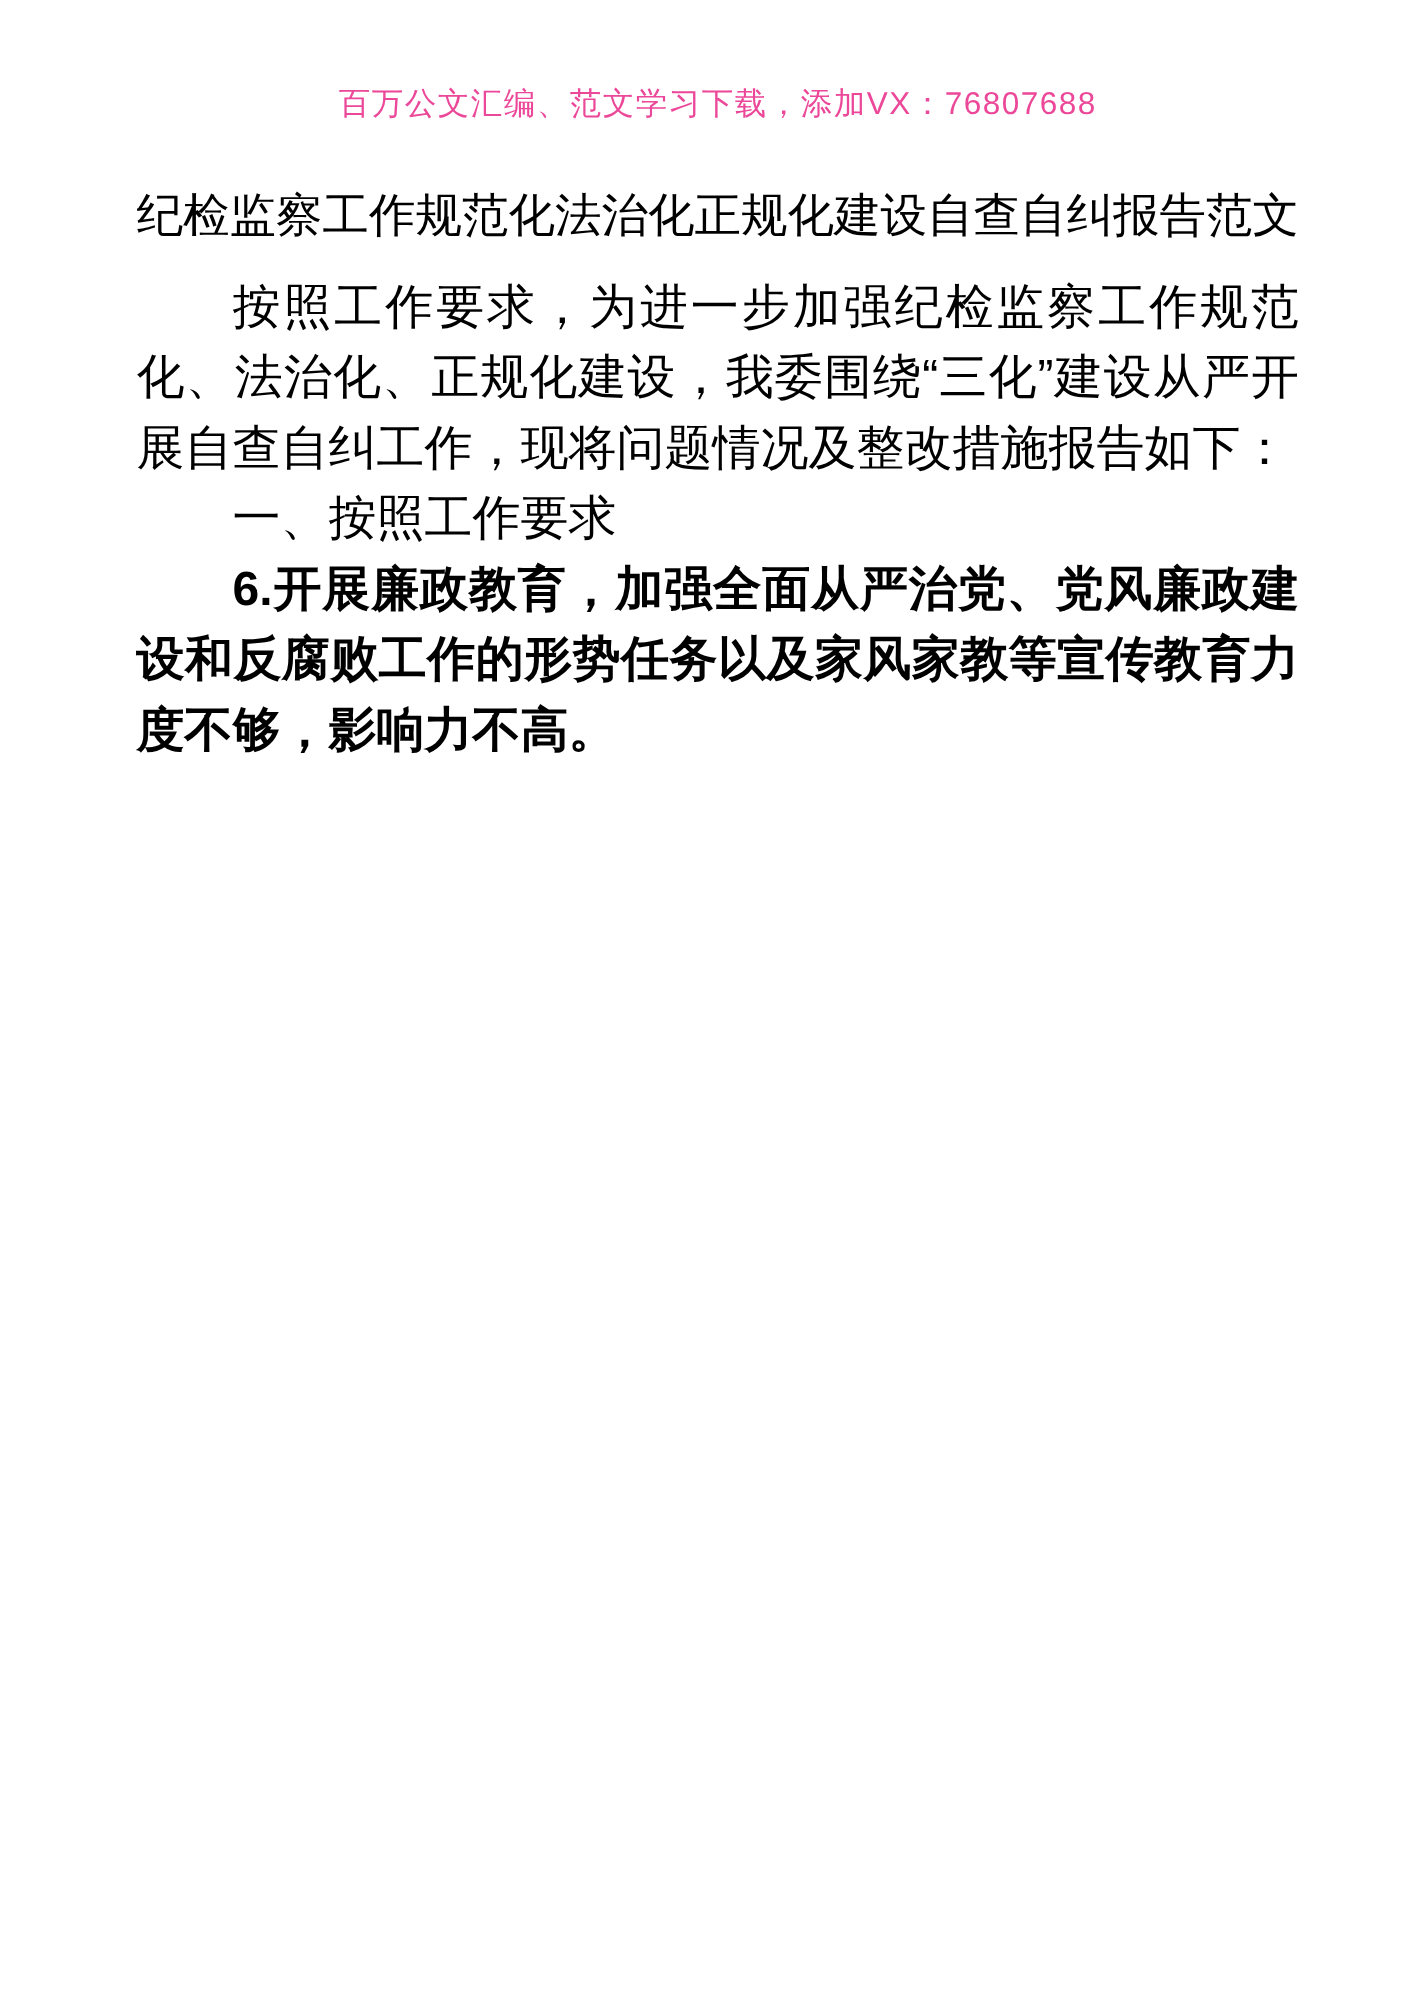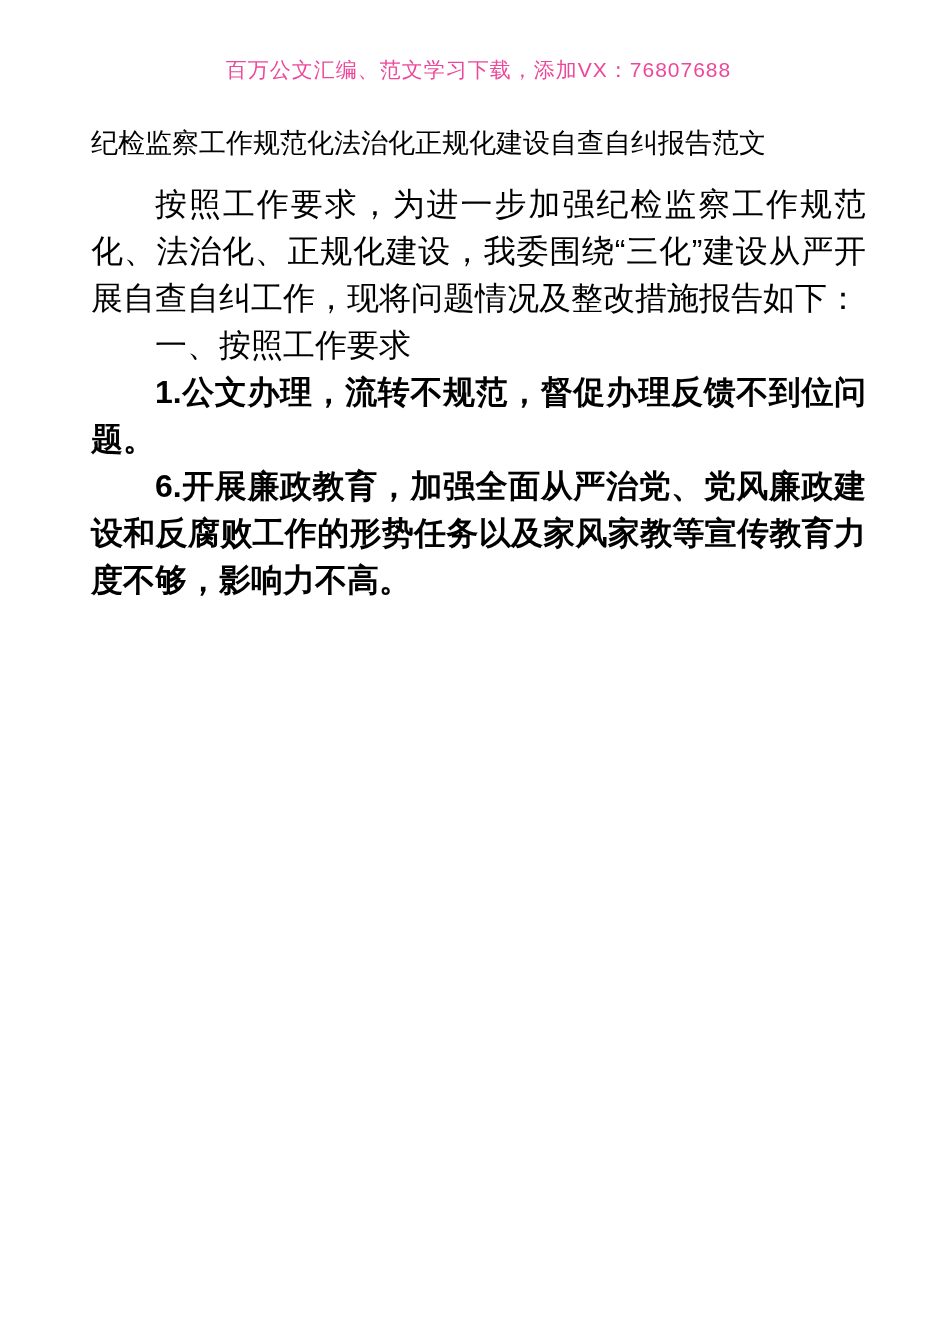--- a/index.html
+++ b/index.html
@@ -21,21 +21,21 @@
   }
   .notice {
     font-size: 21px;
     line-height: 23px;
     text-align: center;
     color: #ec4899;
     letter-spacing: 1px;
     white-space: nowrap;
   }
   .doc-title {
-    font-size: 27px;
+    font-size: 31px;
     line-height: 31px;
     font-weight: 400;
     text-align: left;
     margin: 47px 0 0 0;
     letter-spacing: 0px;
   }
   .doc-body {
     margin-top: 22px;
     font-size: 32px;
     line-height: 47px;
@@ -56,17 +56,16 @@
 
 <div class="page">
 
   <div class="notice">百万公文汇编、范文学习下载，添加VX：76807688</div>
 
   <div class="doc-title">纪检监察工作规范化法治化正规化建设自查自纠报告范文</div>
 
   <div class="doc-body">
     <p class="para-body">按照工作要求，为进一步加强纪检监察工作规范化、法治化、正规化建设，我委围绕“三化”建设从严开展自查自纠工作，现将问题情况及整改措施报告如下：</p>
     <p class="para-section">一、按照工作要求</p>
-    <p class="para-bold">1.公文办理，流转不规范，督促办理反馈不到位问题。</p>
     <p class="para-bold">6.开展廉政教育，加强全面从严治党、党风廉政建设和反腐败工作的形势任务以及家风家教等宣传教育力度不够，影响力不高。</p>
   </div>
 
 </div>
 
 </body></html>

